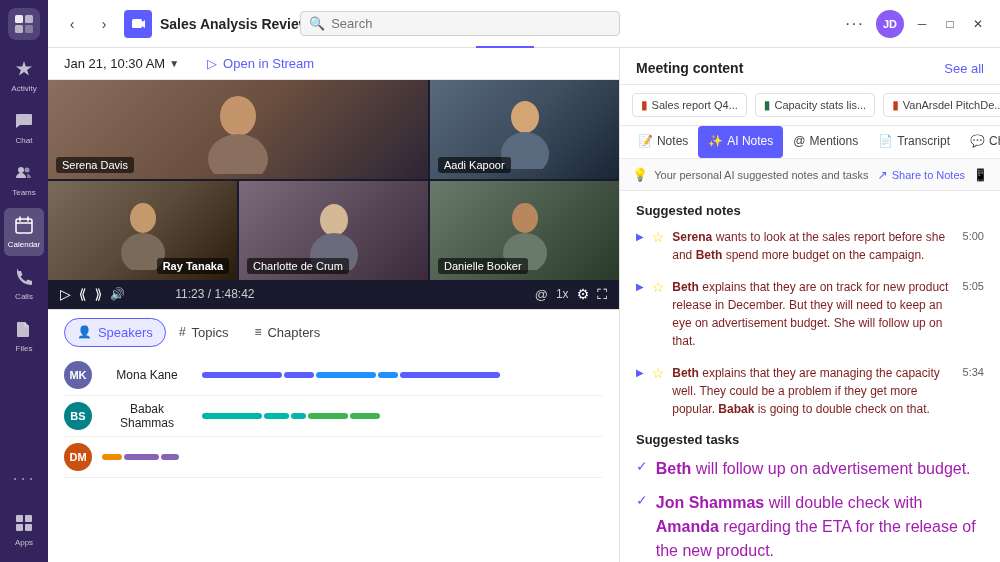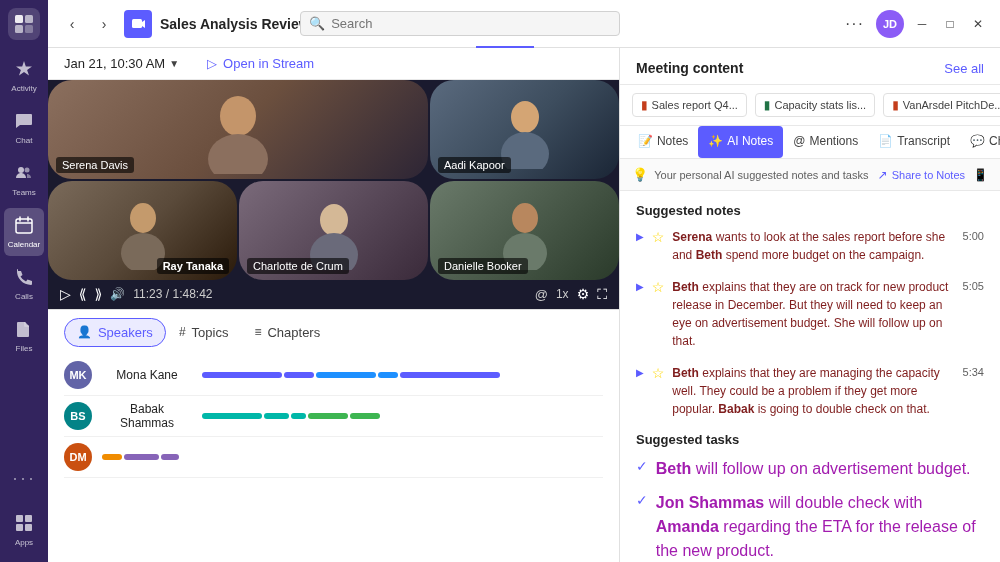--- a/index.html
+++ b/index.html
@@ -177,21 +177,20 @@
       grid-template-columns: 1fr 1fr 1fr;
       grid-template-rows: 1fr 1fr;
       gap: 2px;
       background: #1a1a2e;
       flex: 1;
     }
     .video-cell {
       position: relative;
       background: #2d2d3d;
       overflow: hidden;
-      border-radius: 24px;
     }
     .video-cell.col-span-2 { grid-column: span 2; }
     .video-name {
       position: absolute;
       bottom: 6px; left: 8px;
       background: rgba(0,0,0,0.6);
       color: white;
       font-size: 11px;
       padding: 2px 6px;
       border-radius: 3px;
@@ -223,21 +222,21 @@
       padding: 6px 12px;
       display: flex;
       align-items: center;
       gap: 8px;
       color: white;
     }
     .ctrl-btn {
       background: transparent; border: none; color: white; cursor: pointer;
       font-size: 14px; display: flex; align-items: center;
     }
-    .ctrl-time { font-size: 12px; color: #ccc; }
+    .ctrl-time { font-size: 12px; color: #ccc; margin-left: 42px; }
     .ctrl-vol { font-size: 12px; }
     .ctrl-right { margin-left: auto; display: flex; gap: 8px; align-items: center; }
 
     
     .speaker-tabs {
       display: flex;
       gap: 0;
       padding: 8px 16px 0;
       background: white;
       border-top: 1px solid #e0e0e0;

